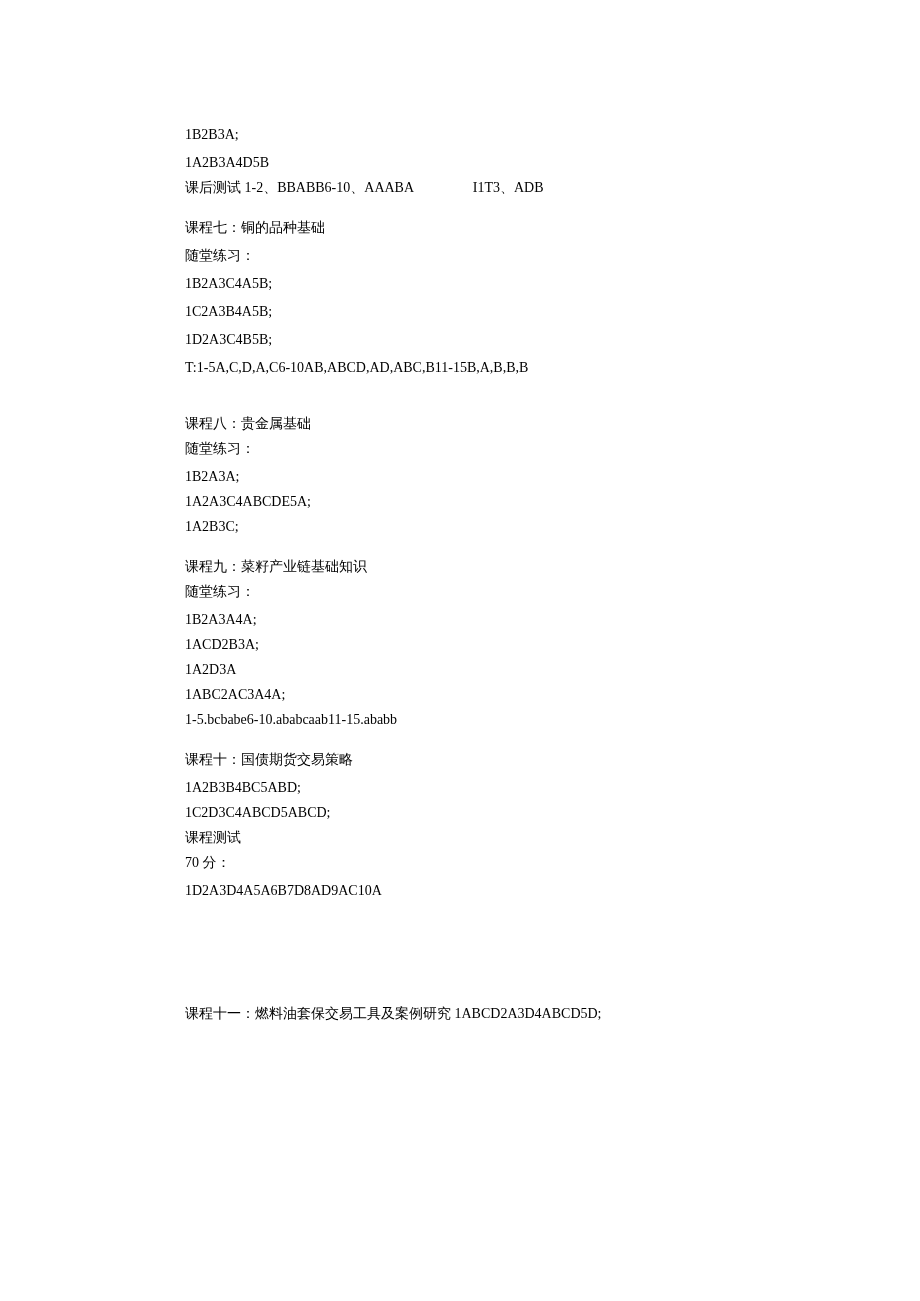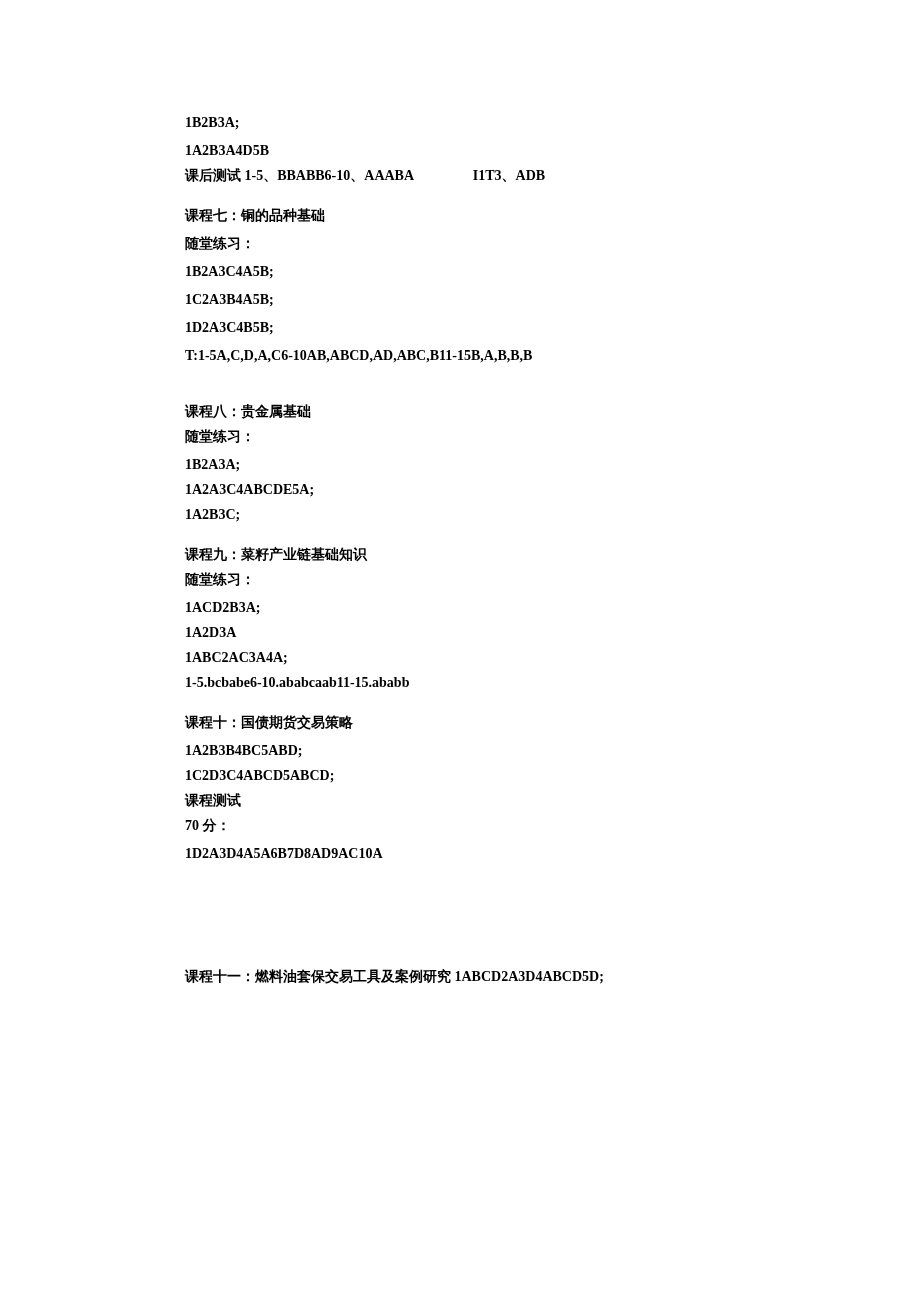--- a/index.html
+++ b/index.html
@@ -7,26 +7,25 @@
       padding: 0;
       background: #ffffff;
       font-family: "SimSun", "宋体", serif;
       width: 920px;
       height: 1301px;
       position: relative;
     }
     .content {
       position: absolute;
       left: 185px;
-      top: 112px;
+      top: 124px;
       width: 560px;
       font-size: 14px;
       color: #000000;
       line-height: 1.5;
-      font-weight: bold;
     }
     .line {
       margin-bottom: 7px;
       white-space: pre;
     }
     .section-gap-small {
       height: 12px;
     }
     .section-gap-medium {
       height: 28px;
@@ -37,21 +36,21 @@
     .tight {
       margin-bottom: 4px;
     }
   </style>
 </head>
 <body>
 
 <div class="content">
   <div class="line">1B2B3A;</div>
   <div class="line tight">1A2B3A4D5B</div>
-  <div class="line">课后测试 1-5、BBABB6-10、AAABA                 I1T3、ADB</div>
+  <div class="line">课后测试 1-2、BBABB6-10、AAABA                 I1T3、ADB</div>
 
   <div class="section-gap-small"></div>
 
   <div class="line">课程七：铜的品种基础</div>
   <div class="line">随堂练习：</div>
   <div class="line">1B2A3C4A5B;</div>
   <div class="line">1C2A3B4A5B;</div>
   <div class="line">1D2A3C4B5B;</div>
   <div class="line">T:1-5A,C,D,A,C6-10AB,ABCD,AD,ABC,B11-15B,A,B,B,B</div>
 
@@ -60,20 +59,21 @@
   <div class="line tight">课程八：贵金属基础</div>
   <div class="line">随堂练习：</div>
   <div class="line tight">1B2A3A;</div>
   <div class="line tight">1A2A3C4ABCDE5A;</div>
   <div class="line">1A2B3C;</div>
 
   <div class="section-gap-small"></div>
 
   <div class="line tight">课程九：菜籽产业链基础知识</div>
   <div class="line">随堂练习：</div>
+  <div class="line tight">1B2A3A4A;</div>
   <div class="line tight">1ACD2B3A;</div>
   <div class="line tight">1A2D3A</div>
   <div class="line tight">1ABC2AC3A4A;</div>
   <div class="line">1-5.bcbabe6-10.ababcaab11-15.ababb</div>
 
   <div class="section-gap-small"></div>
 
   <div class="line">课程十：国债期货交易策略</div>
   <div class="line tight">1A2B3B4BC5ABD;</div>
   <div class="line tight">1C2D3C4ABCD5ABCD;</div>

